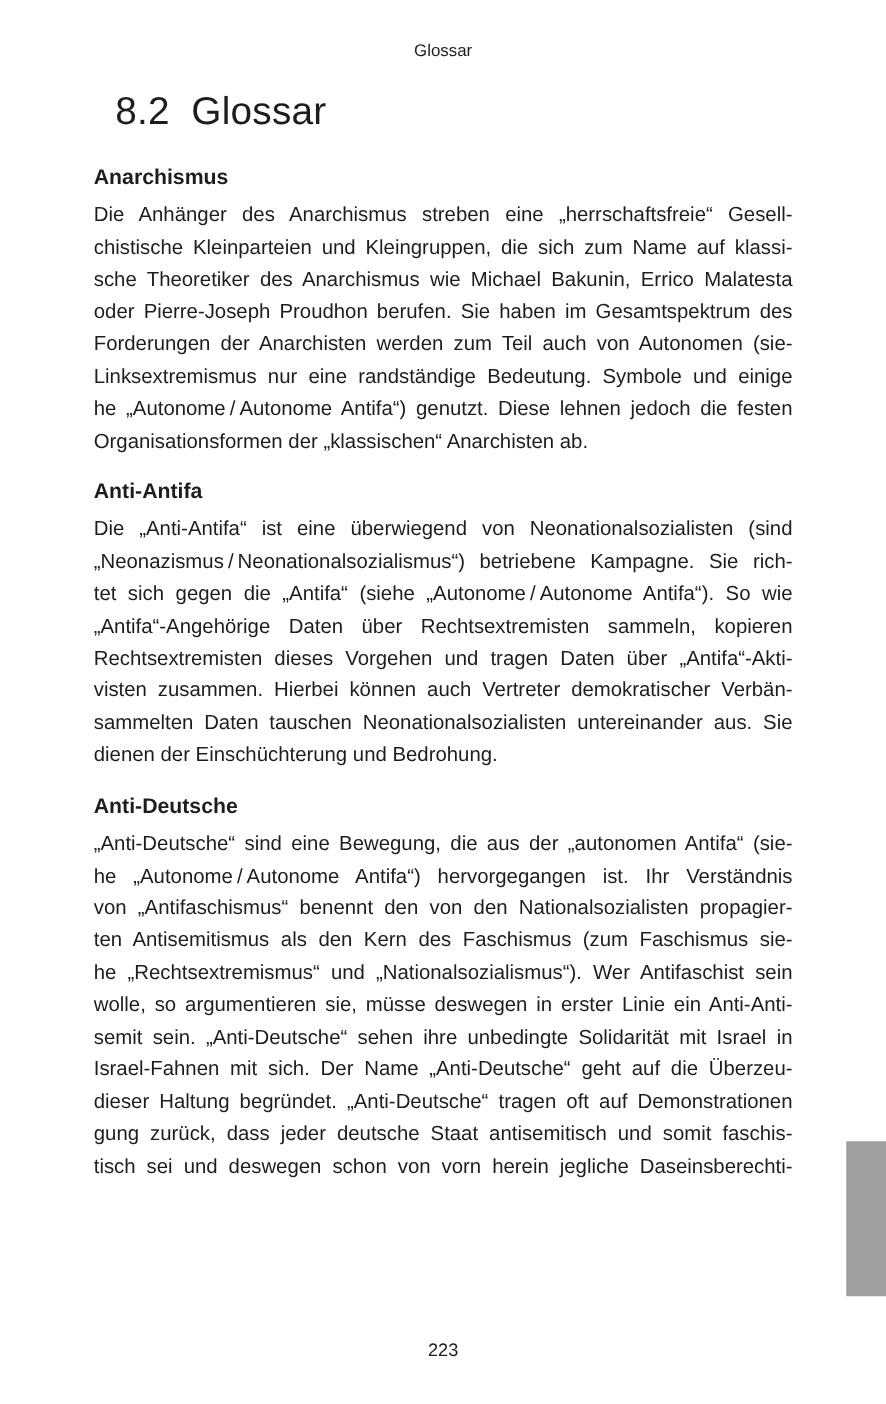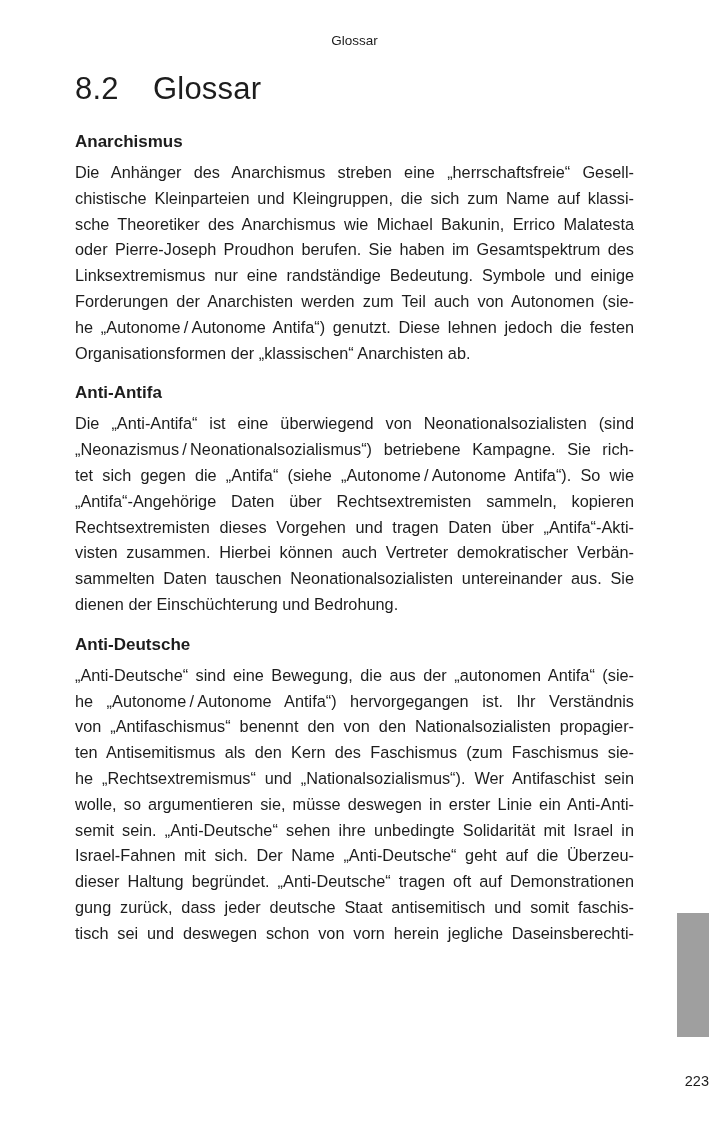--- a/index.html
+++ b/index.html
@@ -35,20 +35,21 @@
     margin: 0 0 21px 0;
     font-size: 31px;
     line-height: 38px;
     font-weight: 400;
     letter-spacing: 0.2px;
     color: #1d1d1d;
   }
   .page-title .title-number {
     display: inline-block;
     width: 78px;
+    text-align: center;
   }
   .glossary-section {
     margin-top: 14px;
   }
   .term-heading {
     margin: 0 0 5px 0;
     font-size: 17px;
     line-height: 26px;
     font-weight: 700;
     color: #1d1d1d;
@@ -61,21 +62,21 @@
     color: #1d1d1d;
   }
   .term-body .line.last {
     text-align-last: left;
   }
   .page-number {
     position: absolute;
     top: 1072px;
     left: 0;
     width: 709px;
-    text-align: right;
+    text-align: center;
     font-size: 14.5px;
     line-height: 18px;
     color: #1d1d1d;
   }
   .side-tab {
     position: absolute;
     left: 677px;
     top: 913px;
     width: 32px;
     height: 124px;
@@ -92,22 +93,22 @@
   </h1>
 
   <div>
       <section class="glossary-section">
         <h2 class="term-heading">Anarchismus</h2>
         <div class="term-body">
           <div class="line">Die Anhänger des Anarchismus streben eine „herrschaftsfreie“ Gesell-</div>
           <div class="line">chistische Kleinparteien und Kleingruppen, die sich zum Name auf klassi-</div>
           <div class="line">sche Theoretiker des Anarchismus wie Michael Bakunin, Errico Malatesta</div>
           <div class="line">oder Pierre-Joseph Proudhon berufen. Sie haben im Gesamtspektrum des</div>
+          <div class="line">Forderungen der Anarchisten werden zum Teil auch von Autonomen (sie-</div>
           <div class="line">Linksextremismus nur eine randständige Bedeutung. Symbole und einige</div>
-          <div class="line">Forderungen der Anarchisten werden zum Teil auch von Autonomen (sie-</div>
           <div class="line">he „Autonome / Autonome Antifa“) genutzt. Diese lehnen jedoch die festen</div>
           <div class="line last">Organisationsformen der „klassischen“ Anarchisten ab.</div>
         </div>
       </section>
       <section class="glossary-section">
         <h2 class="term-heading">Anti-Antifa</h2>
         <div class="term-body">
           <div class="line">Die „Anti-Antifa“ ist eine überwiegend von Neonationalsozialisten (sind</div>
           <div class="line">„Neonazismus / Neonationalsozialismus“) betriebene Kampagne. Sie rich-</div>
           <div class="line">tet sich gegen die „Antifa“ (siehe „Autonome / Autonome Antifa“). So wie</div>

